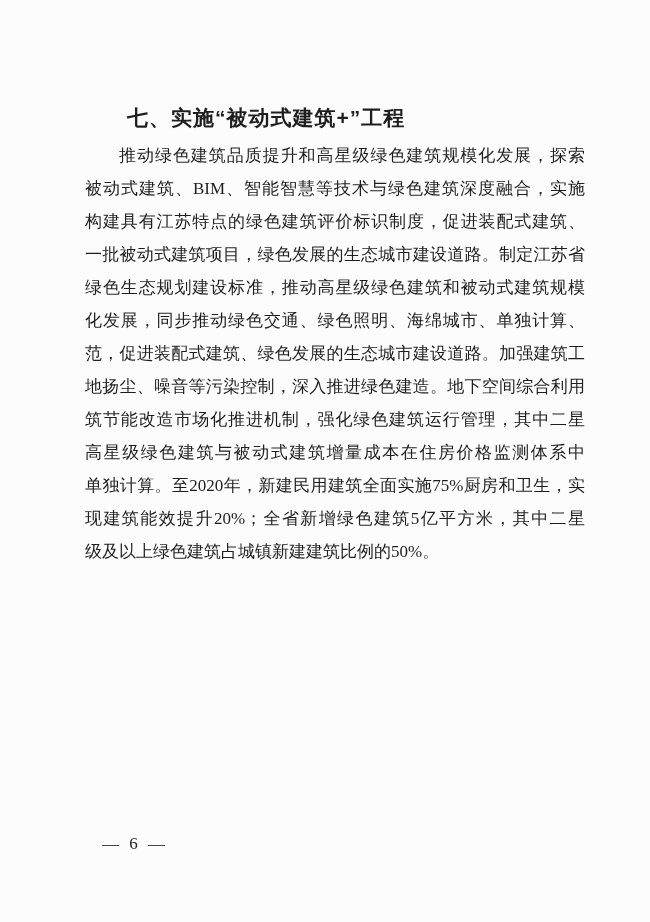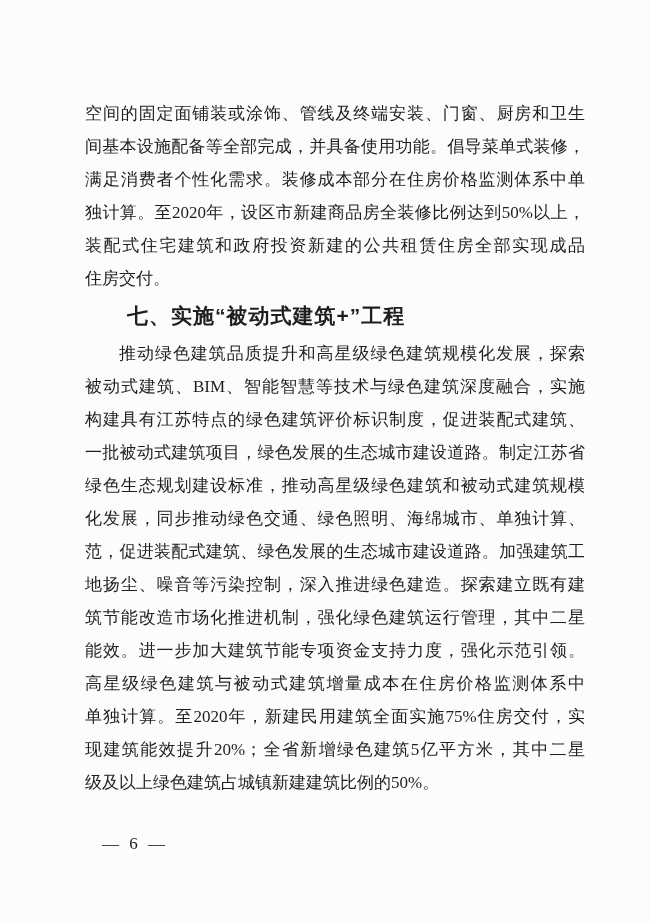--- a/index.html
+++ b/index.html
@@ -63,42 +63,33 @@
     font-size: 17px;
     letter-spacing: 3px;
     color: var(--ink);
   }
 </style>
 </head>
 <body>
 
 <div class="page">
   <div class="text-block">
-    <div class="para">
-        <div class="line">空间的固定面铺装或涂饰、管线及终端安装、门窗、厨房和卫生</div>
-        <div class="line">间基本设施配备等全部完成，并具备使用功能。倡导菜单式装修，</div>
-        <div class="line">满足消费者个性化需求。装修成本部分在住房价格监测体系中单</div>
-        <div class="line">独计算。至2020年，设区市新建商品房全装修比例达到50%以上，</div>
-        <div class="line">装配式住宅建筑和政府投资新建的公共租赁住房全部实现成品</div>
-        <div class="line line-last">住房交付。</div>
-      </div>
     <h2 class="heading">七、实施“被动式建筑+”工程</h2>
     <div class="para">
         <div class="line line-indent">推动绿色建筑品质提升和高星级绿色建筑规模化发展，探索</div>
         <div class="line">被动式建筑、BIM、智能智慧等技术与绿色建筑深度融合，实施</div>
         <div class="line">构建具有江苏特点的绿色建筑评价标识制度，促进装配式建筑、</div>
         <div class="line">一批被动式建筑项目，绿色发展的生态城市建设道路。制定江苏省</div>
         <div class="line">绿色生态规划建设标准，推动高星级绿色建筑和被动式建筑规模</div>
         <div class="line">化发展，同步推动绿色交通、绿色照明、海绵城市、单独计算、</div>
         <div class="line">范，促进装配式建筑、绿色发展的生态城市建设道路。加强建筑工</div>
-        <div class="line">地扬尘、噪音等污染控制，深入推进绿色建造。探索建立既有建</div>
+        <div class="line">地扬尘、噪音等污染控制，深入推进绿色建造。地下空间综合利用</div>
         <div class="line">筑节能改造市场化推进机制，强化绿色建筑运行管理，其中二星</div>
-        <div class="line">能效。进一步加大建筑节能专项资金支持力度，强化示范引领。</div>
         <div class="line">高星级绿色建筑与被动式建筑增量成本在住房价格监测体系中</div>
-        <div class="line">单独计算。至2020年，新建民用建筑全面实施75%住房交付，实</div>
+        <div class="line">单独计算。至2020年，新建民用建筑全面实施75%厨房和卫生，实</div>
         <div class="line">现建筑能效提升20%；全省新增绿色建筑5亿平方米，其中二星</div>
         <div class="line line-last">级及以上绿色建筑占城镇新建建筑比例的50%。</div>
       </div>
   </div>
   <div class="footer">
     <span class="page-number">— 6 —</span>
   </div>
 </div>
 
 </body></html>

